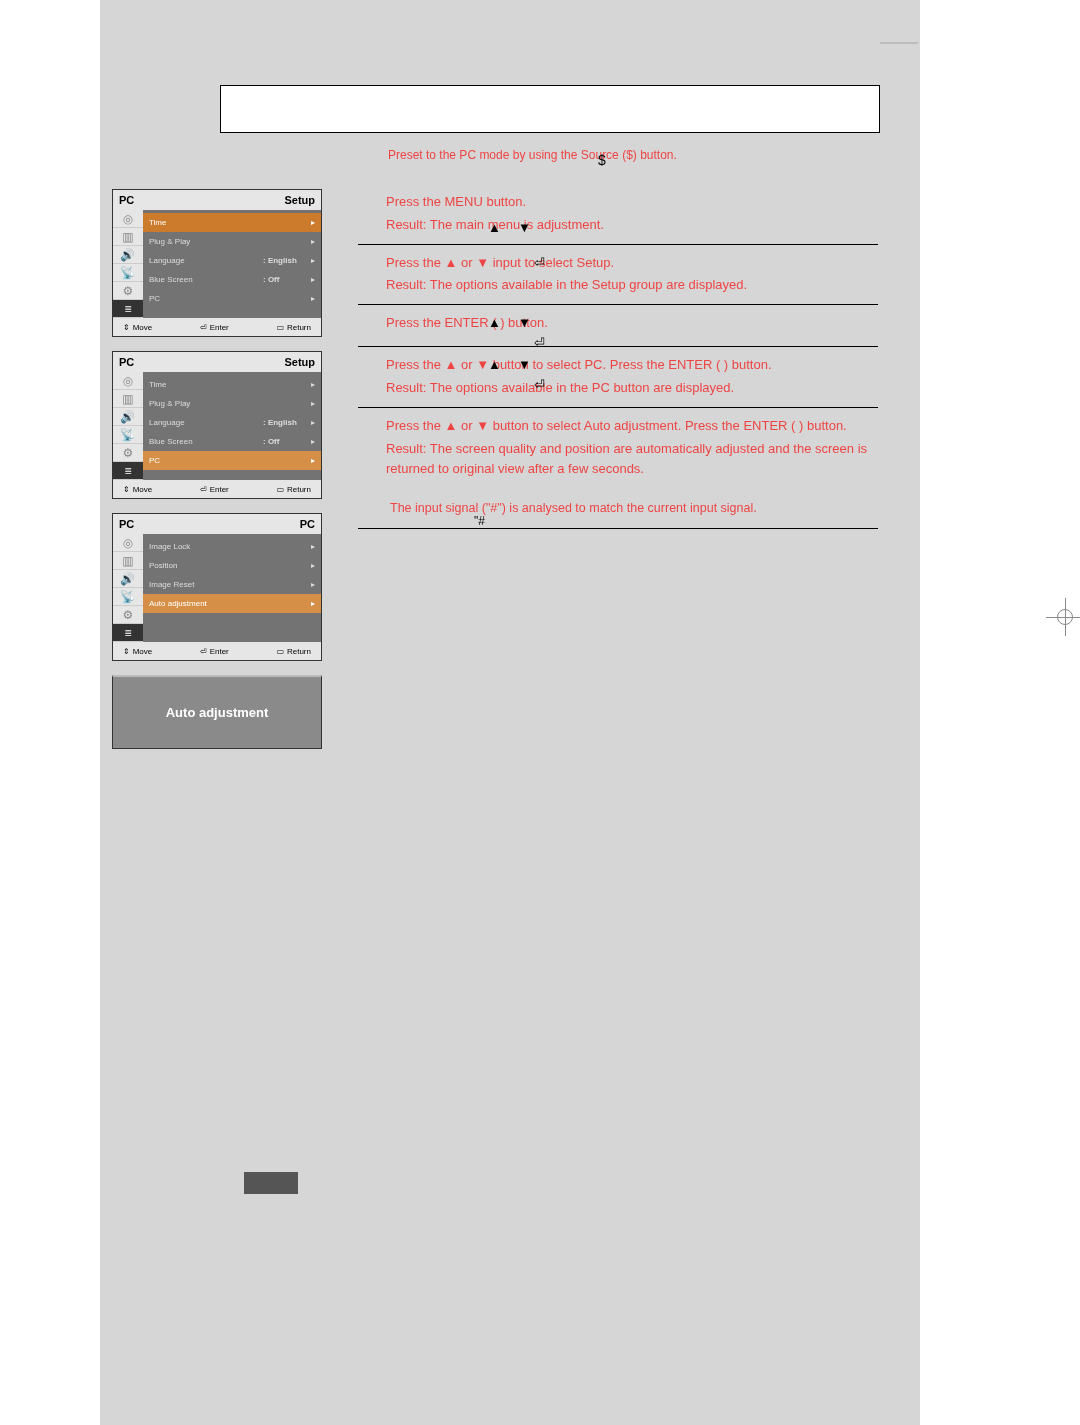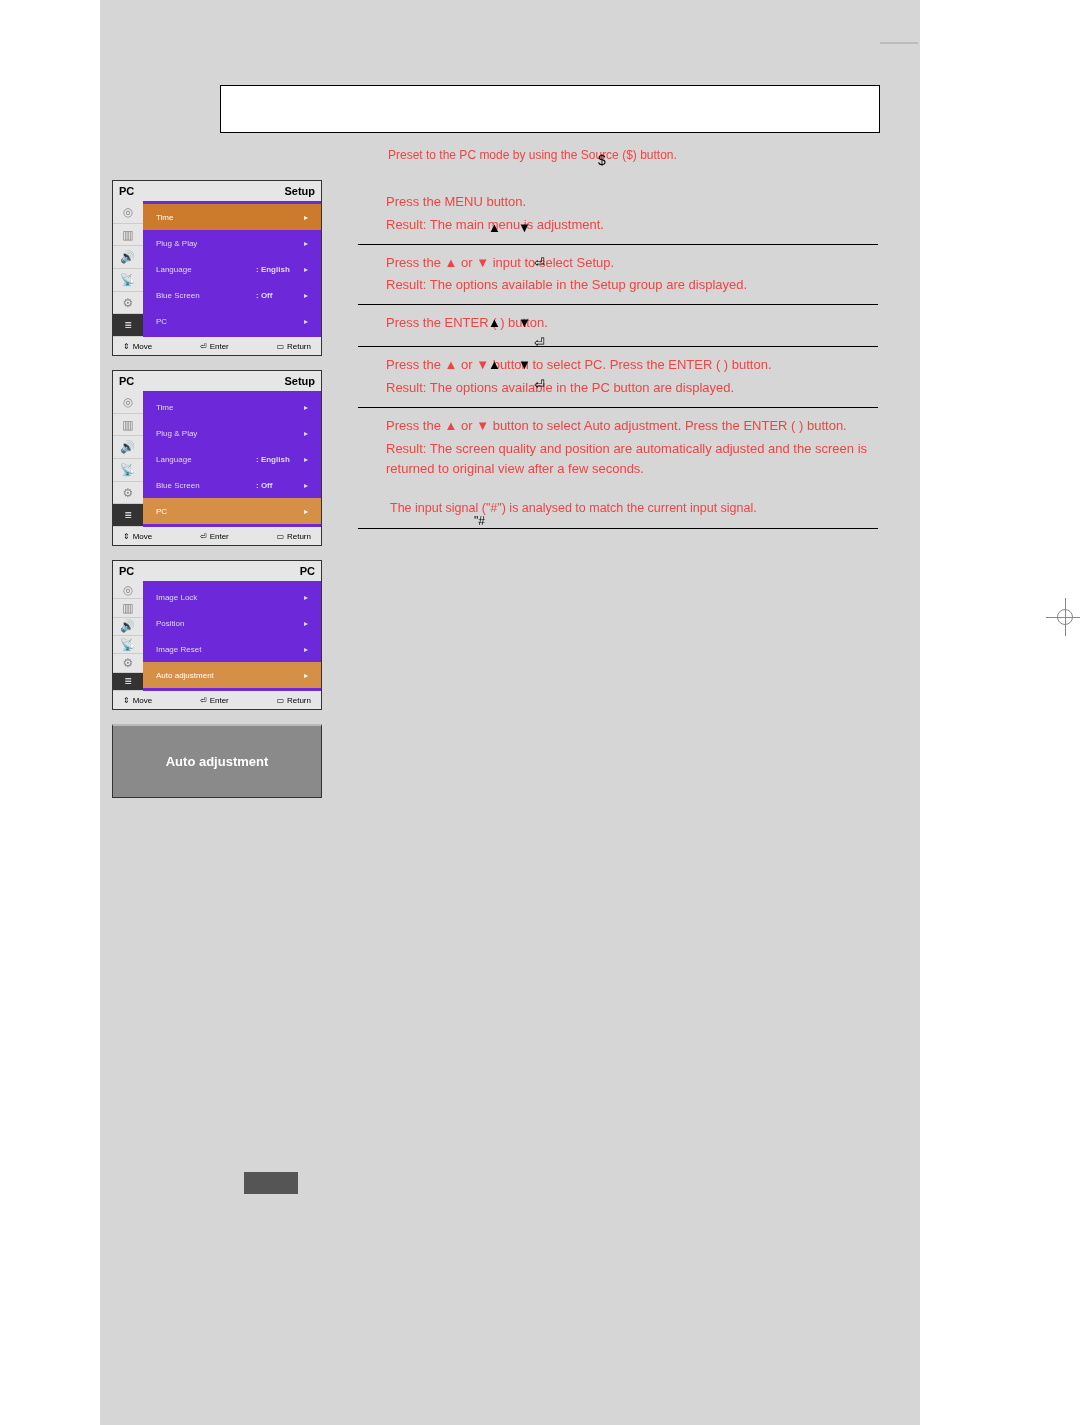--- a/index.html
+++ b/index.html
@@ -31,25 +31,26 @@
     border: 1px solid #000;
   }
   .left-col {
     position: absolute;
     left: 112px;
     top: 180px;
     width: 210px;
   }
   .osd {
     width: 210px;
-    background: #6d28d9;
+    background: #737373;
     margin-bottom: 14px;
     border: 1px solid #333;
     font-size: 9px;
     color: #fff;
+    margin-top: 9px;
   }
   .osd-header {
     height: 20px;
     background: #e6e6e6;
     display: flex;
     align-items: center;
     justify-content: space-between;
     padding: 0 6px;
     font-weight: bold;
     color: #000;
@@ -75,23 +76,23 @@
     color: #888;
     min-height: 18px;
   }
   .osd-icon.sel { background: #333; color: #fff; }
   .osd-list {
     flex: 1;
     padding: 3px 0;
   }
   .osd-item {
     display: flex;
-    height: 26px;
+    height: 19px;
     align-items: center;
-    padding: 0 13px;
+    padding: 0 6px;
     color: #ddd;
     font-size: 8px;
     position: relative;
   }
   .osd-item.hl {
     background: #cc7a2b;
     color: #fff;
   }
   .osd-item.hl2 {
     background: #d68f46;

